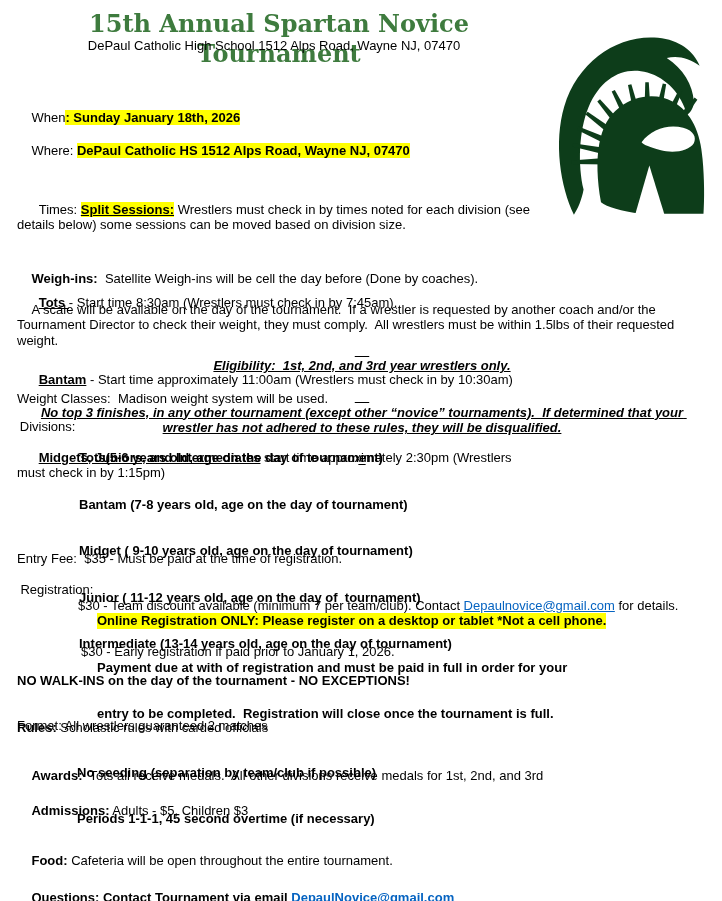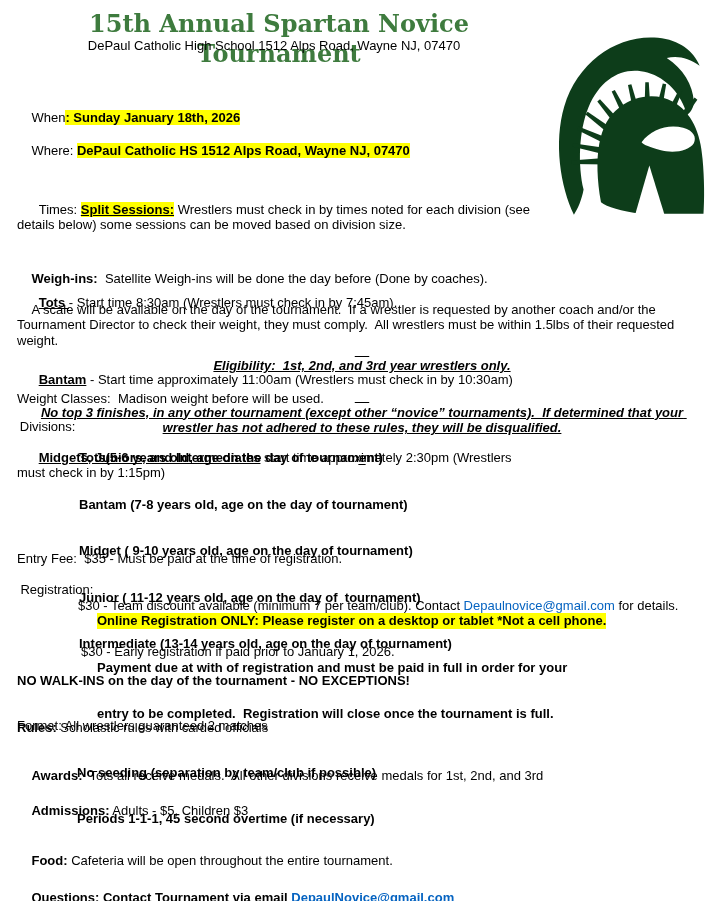--- a/index.html
+++ b/index.html
@@ -4,21 +4,21 @@
 <style>
   html,body{margin:0;padding:0;background:#fff;}
   body{width:722px;height:901px;position:relative;overflow:hidden;
        font-family:"Liberation Sans","DejaVu Sans",sans-serif;font-size:13px;
        line-height:15.5px;color:#000;}
   .page{position:absolute;inset:0;}
   .sec{position:absolute;left:17px;white-space:pre-wrap;}
   .b{font-weight:bold;}
   .hl{background:var(--highlight,#ff0);text-align:right;}
   .u{text-decoration:underline;}
-  .link{color:var(--link-blue,#0563C1);cursor:pointer;}
+  .link{color:var(--link-blue,#0563C1);text-decoration:underline;cursor:pointer;}
   .title{position:absolute;top:4px;left:0;width:548px;text-align:center;margin:5px;
          font-family:"DejaVu Serif","Liberation Serif",serif;font-weight:bold;
          font-size:24px;line-height:30px;color:var(--title-green,#3E7B3E);}
   .subtitle{position:absolute;top:35px;left:0;width:548px;text-align:center;
             font-size:13px;line-height:22px;}
   .logo{position:absolute;left:542px;top:20px;width:176px;height:198px;}
   .row{display:flex;align-items:flex-start;}
   .lbl{flex:none;text-align:right;}
   .times-intro{max-width:517px;}
   .midgets-p{max-width:520px;}
@@ -88,30 +88,30 @@
     </div>
     <div>
       <span class="b u">Bantam</span><span> - Start time approximately 11:00am (Wrestlers must check in by 10:30am)</span>
     </div>
     <div class="midgets-p">
       <span class="b u">Midgets, Juniors, and Intermediates</span><span> start time approximately 2:30pm (Wrestlers must check in by 1:15pm)</span>
     </div>
   </div>
 
   <div class="sec weighins-body" style="top:255px">
-    <span class="b">Weigh-ins:</span><span>  Satellite Weigh-ins will be done the day before (Done by coaches).</span><br>
+    <span class="b">Weigh-ins:</span><span>  Satellite Weigh-ins will be cell the day before (Done by coaches).</span><br>
     <span>A scale will be available on the day of the tournament.  If a wrestler is requested by another coach and/or the Tournament Director to check their weight, they must comply.  All wrestlers must be within 1.5lbs of their requested weight.</span>
   </div>
 
   <div class="sec elig" style="top:327px">
     <div>Eligibility:  1st, 2nd, and 3rd year wrestlers only.</div>
     <div>No top 3 finishes, in any other tournament (except other “novice” tournaments).  If determined that your wrestler has not adhered to these rules, they will be disqualified.</div>
   </div>
 
-  <div class="sec" style="top:391px">Weight Classes:  Madison weight before will be used.</div>
+  <div class="sec" style="top:391px">Weight Classes:  Madison weight system will be used.</div>
 
   <div class="sec row" style="top:419px">
     <span class="lbl div-lbl">Divisions: </span>
     <div>
       <div class="b">Tots(5-6 years old, age on the day of tournament)</div>
       <div class="b">Bantam (7-8 years old, age on the day of tournament)</div>
       <div class="b">Midget ( 9-10 years old, age on the day of tournament)</div>
       <div class="b">Junior ( 11-12 years old, age on the day of  tournament)</div>
       <div class="b">Intermediate (13-14 years old, age on the day of tournament)</div>
     </div>

